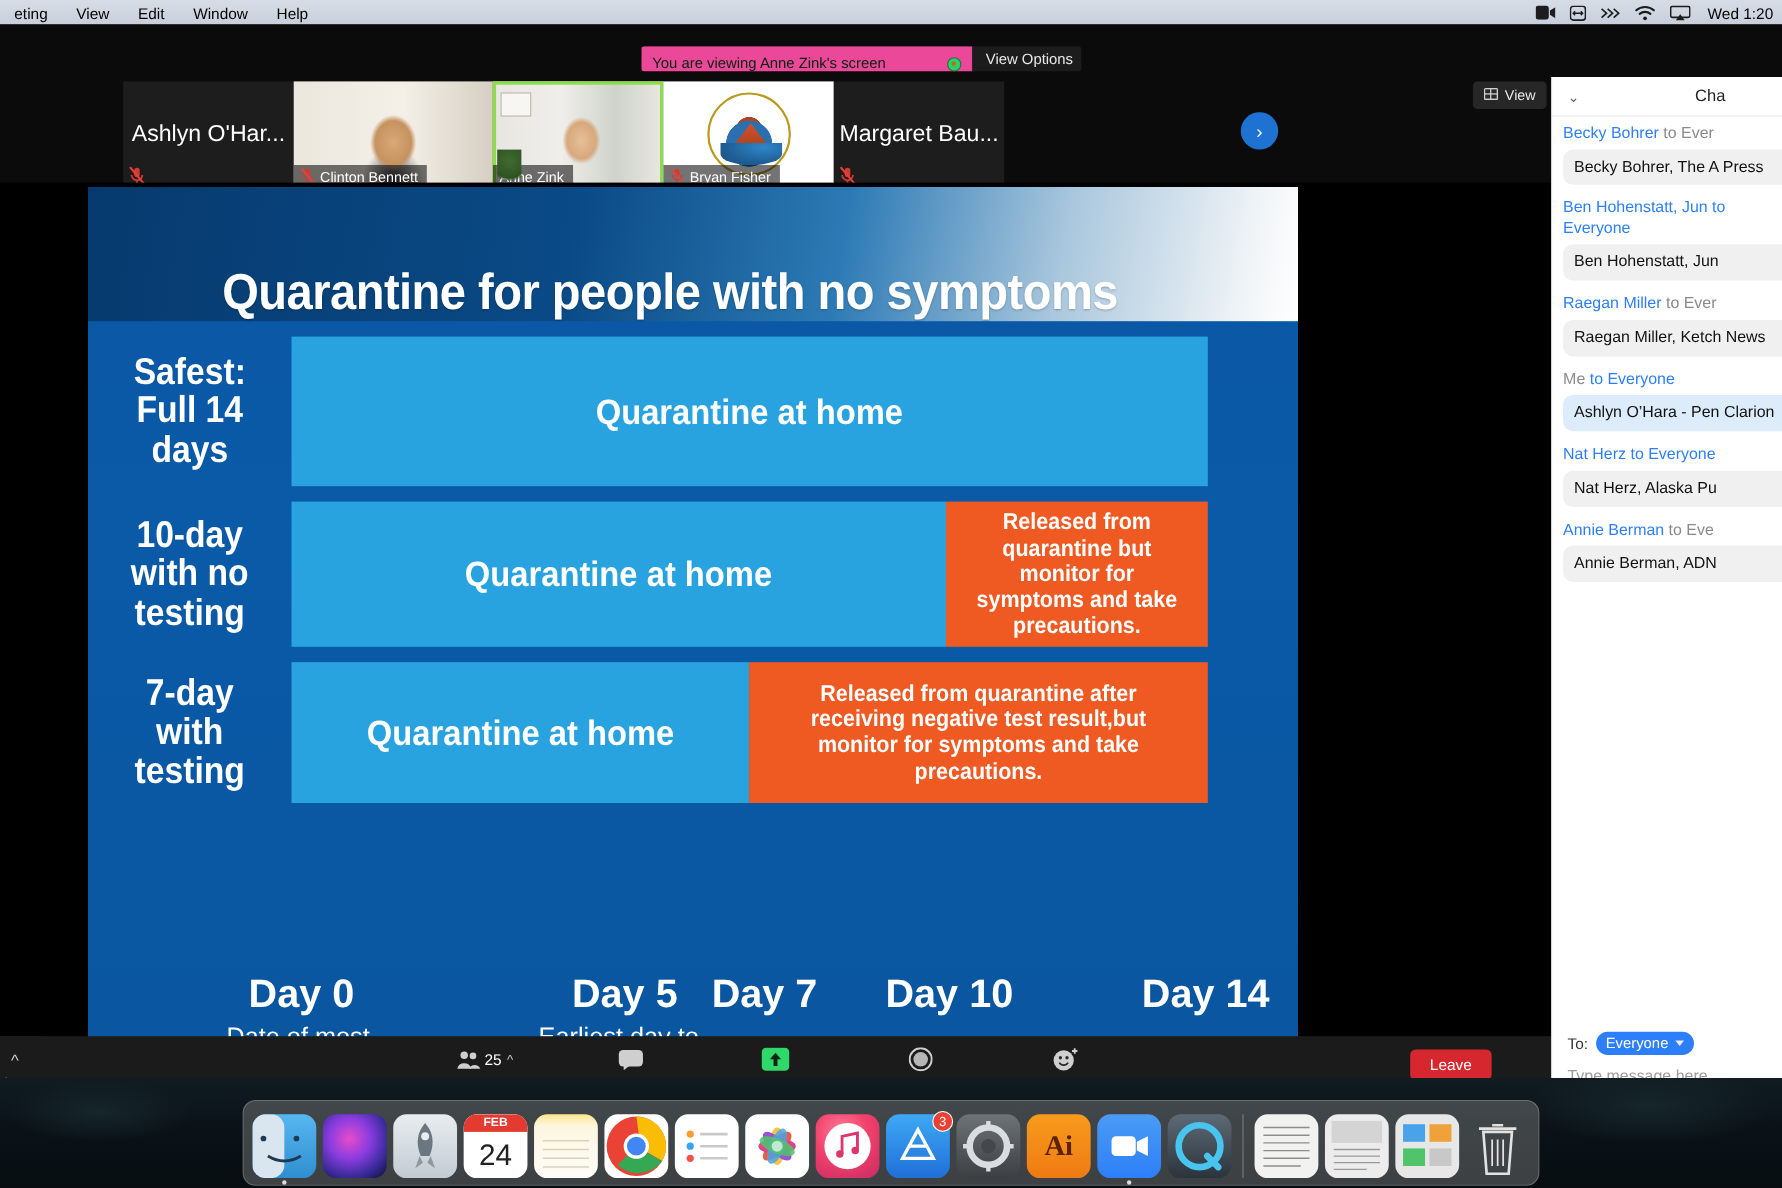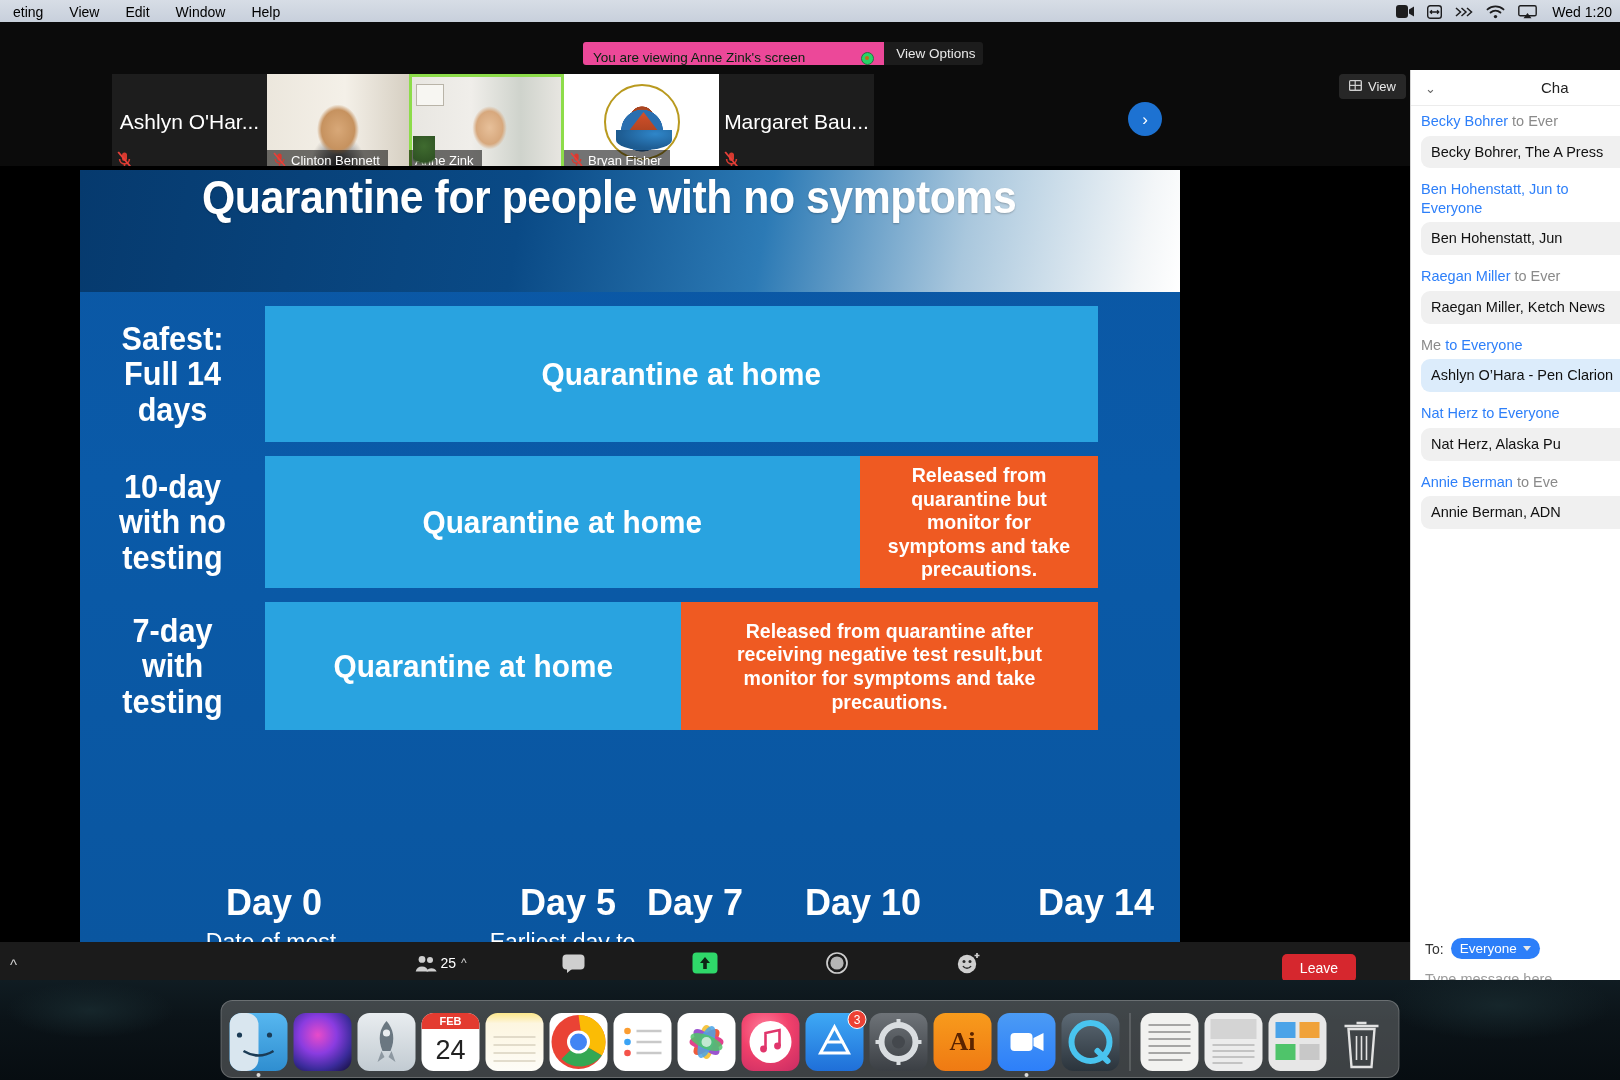--- a/index.html
+++ b/index.html
@@ -144,21 +144,21 @@
   .slide {
     position: absolute; left: 80px; top: 4px; width: 1100px; height: 776px;
     background: #0a5aa8;
     background-image: linear-gradient(180deg,#0b57a4 0%, #0a5aa8 40%, #0a56a0 100%);
     font-family: "Liberation Sans Narrow", "Liberation Sans", sans-serif;
     overflow: hidden;
   }
   .slide-title-band {
     position: absolute; left: 0; top: 0; width: 1100px; height: 122px;
     background: linear-gradient(100deg, #063a6e 0%, #0a4a86 40%, #2c7ab5 62%, #a9c7dd 80%, #f3f6f8 96%, #ffffff 100%);
-    display: flex; align-items: flex-start;
+    display: flex; align-items: flex-end;
   }
   .slide-title {
     color: #ffffff; font-size: 46px; font-weight: bold;
     letter-spacing: -0.5px; margin-left: 122px;
     transform: scaleX(0.93); transform-origin: left center;
     text-shadow: 0 1px 2px rgba(0,0,0,0.25);
     white-space: nowrap;
   }
 
   .rows { position: absolute; left: 0; top: 136px; width: 1100px; }
@@ -341,21 +341,21 @@
         <span class="mutemic muteonly">
           <svg width="15" height="17" viewBox="0 0 15 17">
               <rect x="5" y="1.5" width="5" height="8.6" rx="2.5" fill="#d63a2f"></rect>
               <path d="M2.6 8 a4.9 4.9 0 0 0 9.8 0" stroke="#d63a2f" stroke-width="1.6" fill="none"></path>
               <path d="M7.5 13 v2.6" stroke="#d63a2f" stroke-width="1.6"></path>
               <path d="M1.2 1 L13.8 16" stroke="#e8403a" stroke-width="1.9"></path>
             </svg>
         </span>
       </div>
 
-      <div class="tile ph-clinton" style="width:142px">
+      <div class="tile ph-clinton" style="width:181px">
         <span class="name">
           <span class="mutemic">
             <svg width="13" height="15" viewBox="0 0 15 17">
                 <rect x="5" y="1.5" width="5" height="8.6" rx="2.5" fill="#d63a2f"></rect>
                 <path d="M2.6 8 a4.9 4.9 0 0 0 9.8 0" stroke="#d63a2f" stroke-width="1.6" fill="none"></path>
                 <path d="M7.5 13 v2.6" stroke="#d63a2f" stroke-width="1.6"></path>
                 <path d="M1.2 1 L13.8 16" stroke="#e8403a" stroke-width="1.9"></path>
               </svg>
           </span>
           <span>Clinton Bennett</span>

